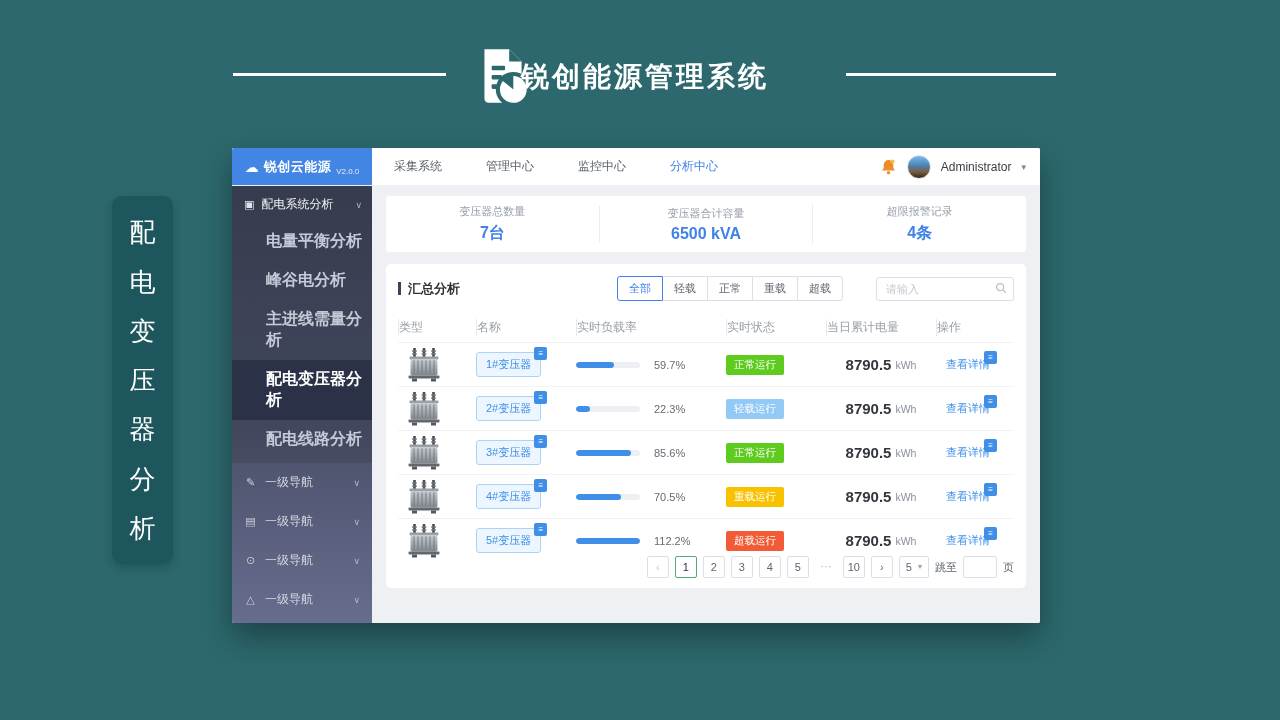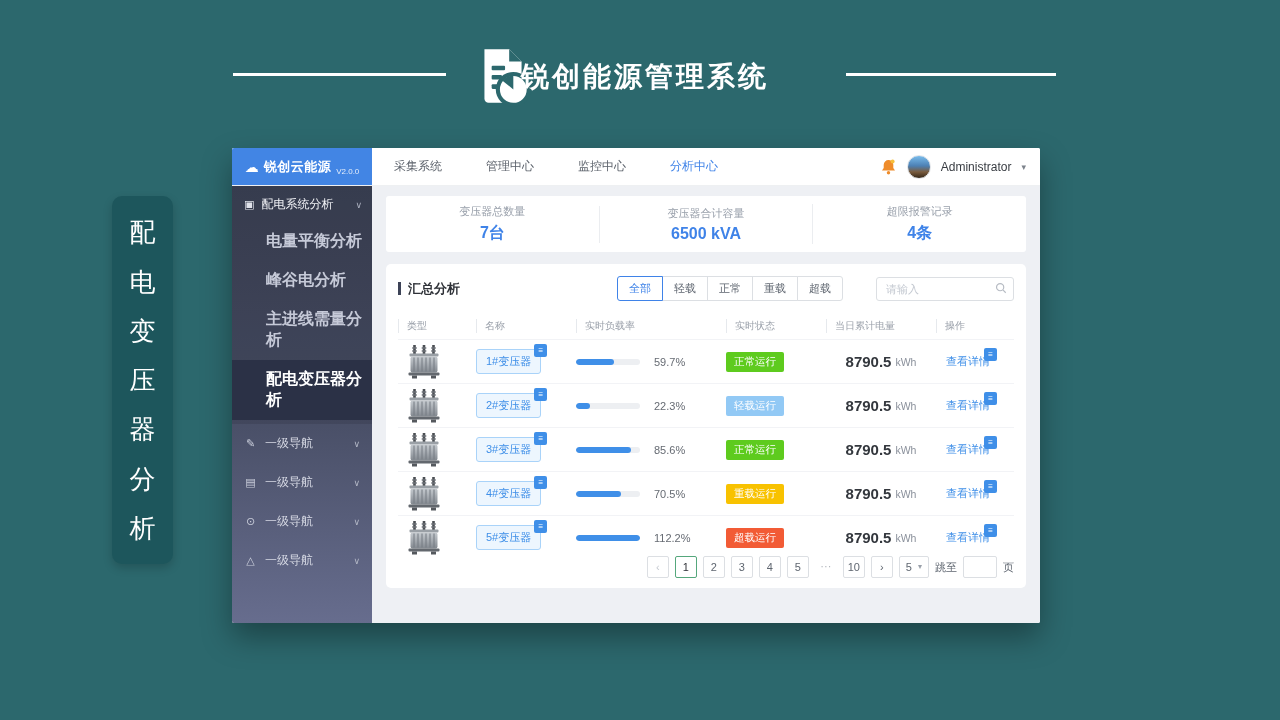--- a/index.html
+++ b/index.html
@@ -71,21 +71,21 @@
   .filter-btn{border:1px solid #dcdfe3;background:#fff;color:#5f6670;font-size:11px;padding:4px 11px;margin-left:-1px;cursor:pointer;position:relative;}
   .filter-btn:first-child{border-radius:3px 0 0 3px;margin-left:0;}
   .filter-btn:last-child{border-radius:0 3px 3px 0;}
   .filter-btn.selected{color:#3f83e8;border-color:#3f83e8;z-index:2;}
   .search-box{position:relative;}
   .search-box input{width:138px;height:24px;border:1px solid #dcdfe3;border-radius:3px;font-size:11px;padding:0 24px 0 9px;color:#5f6670;outline:none;box-sizing:border-box;margin-left:33px;}
   .search-box input::placeholder{color:#c4c9d1;}
   .search-box svg{position:absolute;right:7px;top:5px;}
 
   .thead{display:grid;grid-template-columns:78px 100px 150px 100px 110px 1fr;margin-top:12px;padding:6px 0;}
-  .th{font-size:10px;color:#9aa0aa;border-left:1px solid #e6e9ed;padding-left:8px;}
+  .th{font-size:12px;color:#9aa0aa;border-left:1px solid #e6e9ed;}
   .trow{display:grid;grid-template-columns:78px 100px 150px 100px 110px 1fr;align-items:center;height:43px;border-top:1px solid #f2f3f6;}
   .trow:first-of-type{border-top:none;}
   .cell{display:flex;align-items:center;}
   .type-cell svg{margin-left:6px;}
   .tag-btn{position:relative;border:1px solid #a9d3f9;background:#edf6fe;color:#3f8fe8;font-size:11px;padding:4px 9px;border-radius:3px;cursor:pointer;display:inline-block;}
   .mini-badge{position:absolute;top:-6px;right:-7px;width:13px;height:13px;background:#3f8fe8;color:#fff;font-size:8px;line-height:13px;text-align:center;border-radius:2px;}
   .track{width:64px;height:6px;background:#edeff2;border-radius:3px;overflow:hidden;display:inline-block;}
   .fill{display:block;height:6px;background:#3f8fe8;border-radius:3px;}
   .pct{font-size:11px;color:#666b73;margin-left:14px;}
   .badge{color:#fff;font-size:10.5px;padding:3px 8px;border-radius:2px;}
@@ -195,20 +195,21 @@
         <div class="side-group">
           <div class="side-group-title">
             <span class="gicon">▣</span>
             <span>配电系统分析</span>
             <span class="gchev">∨</span>
           </div>
           <div class="sub-item">电量平衡分析</div>
           <div class="sub-item">峰谷电分析</div>
           <div class="sub-item">主进线需量分析</div>
           <div class="sub-item active">配电变压器分析</div>
+          <div class="sub-item">配电线路分析</div>
         </div>
         <div class="side-item">
           <span class="sicon">✎</span>
           <span>一级导航</span>
           <span class="sichev">∨</span>
         </div>
         <div class="side-item">
           <span class="sicon">▤</span>
           <span>一级导航</span>
           <span class="sichev">∨</span>

